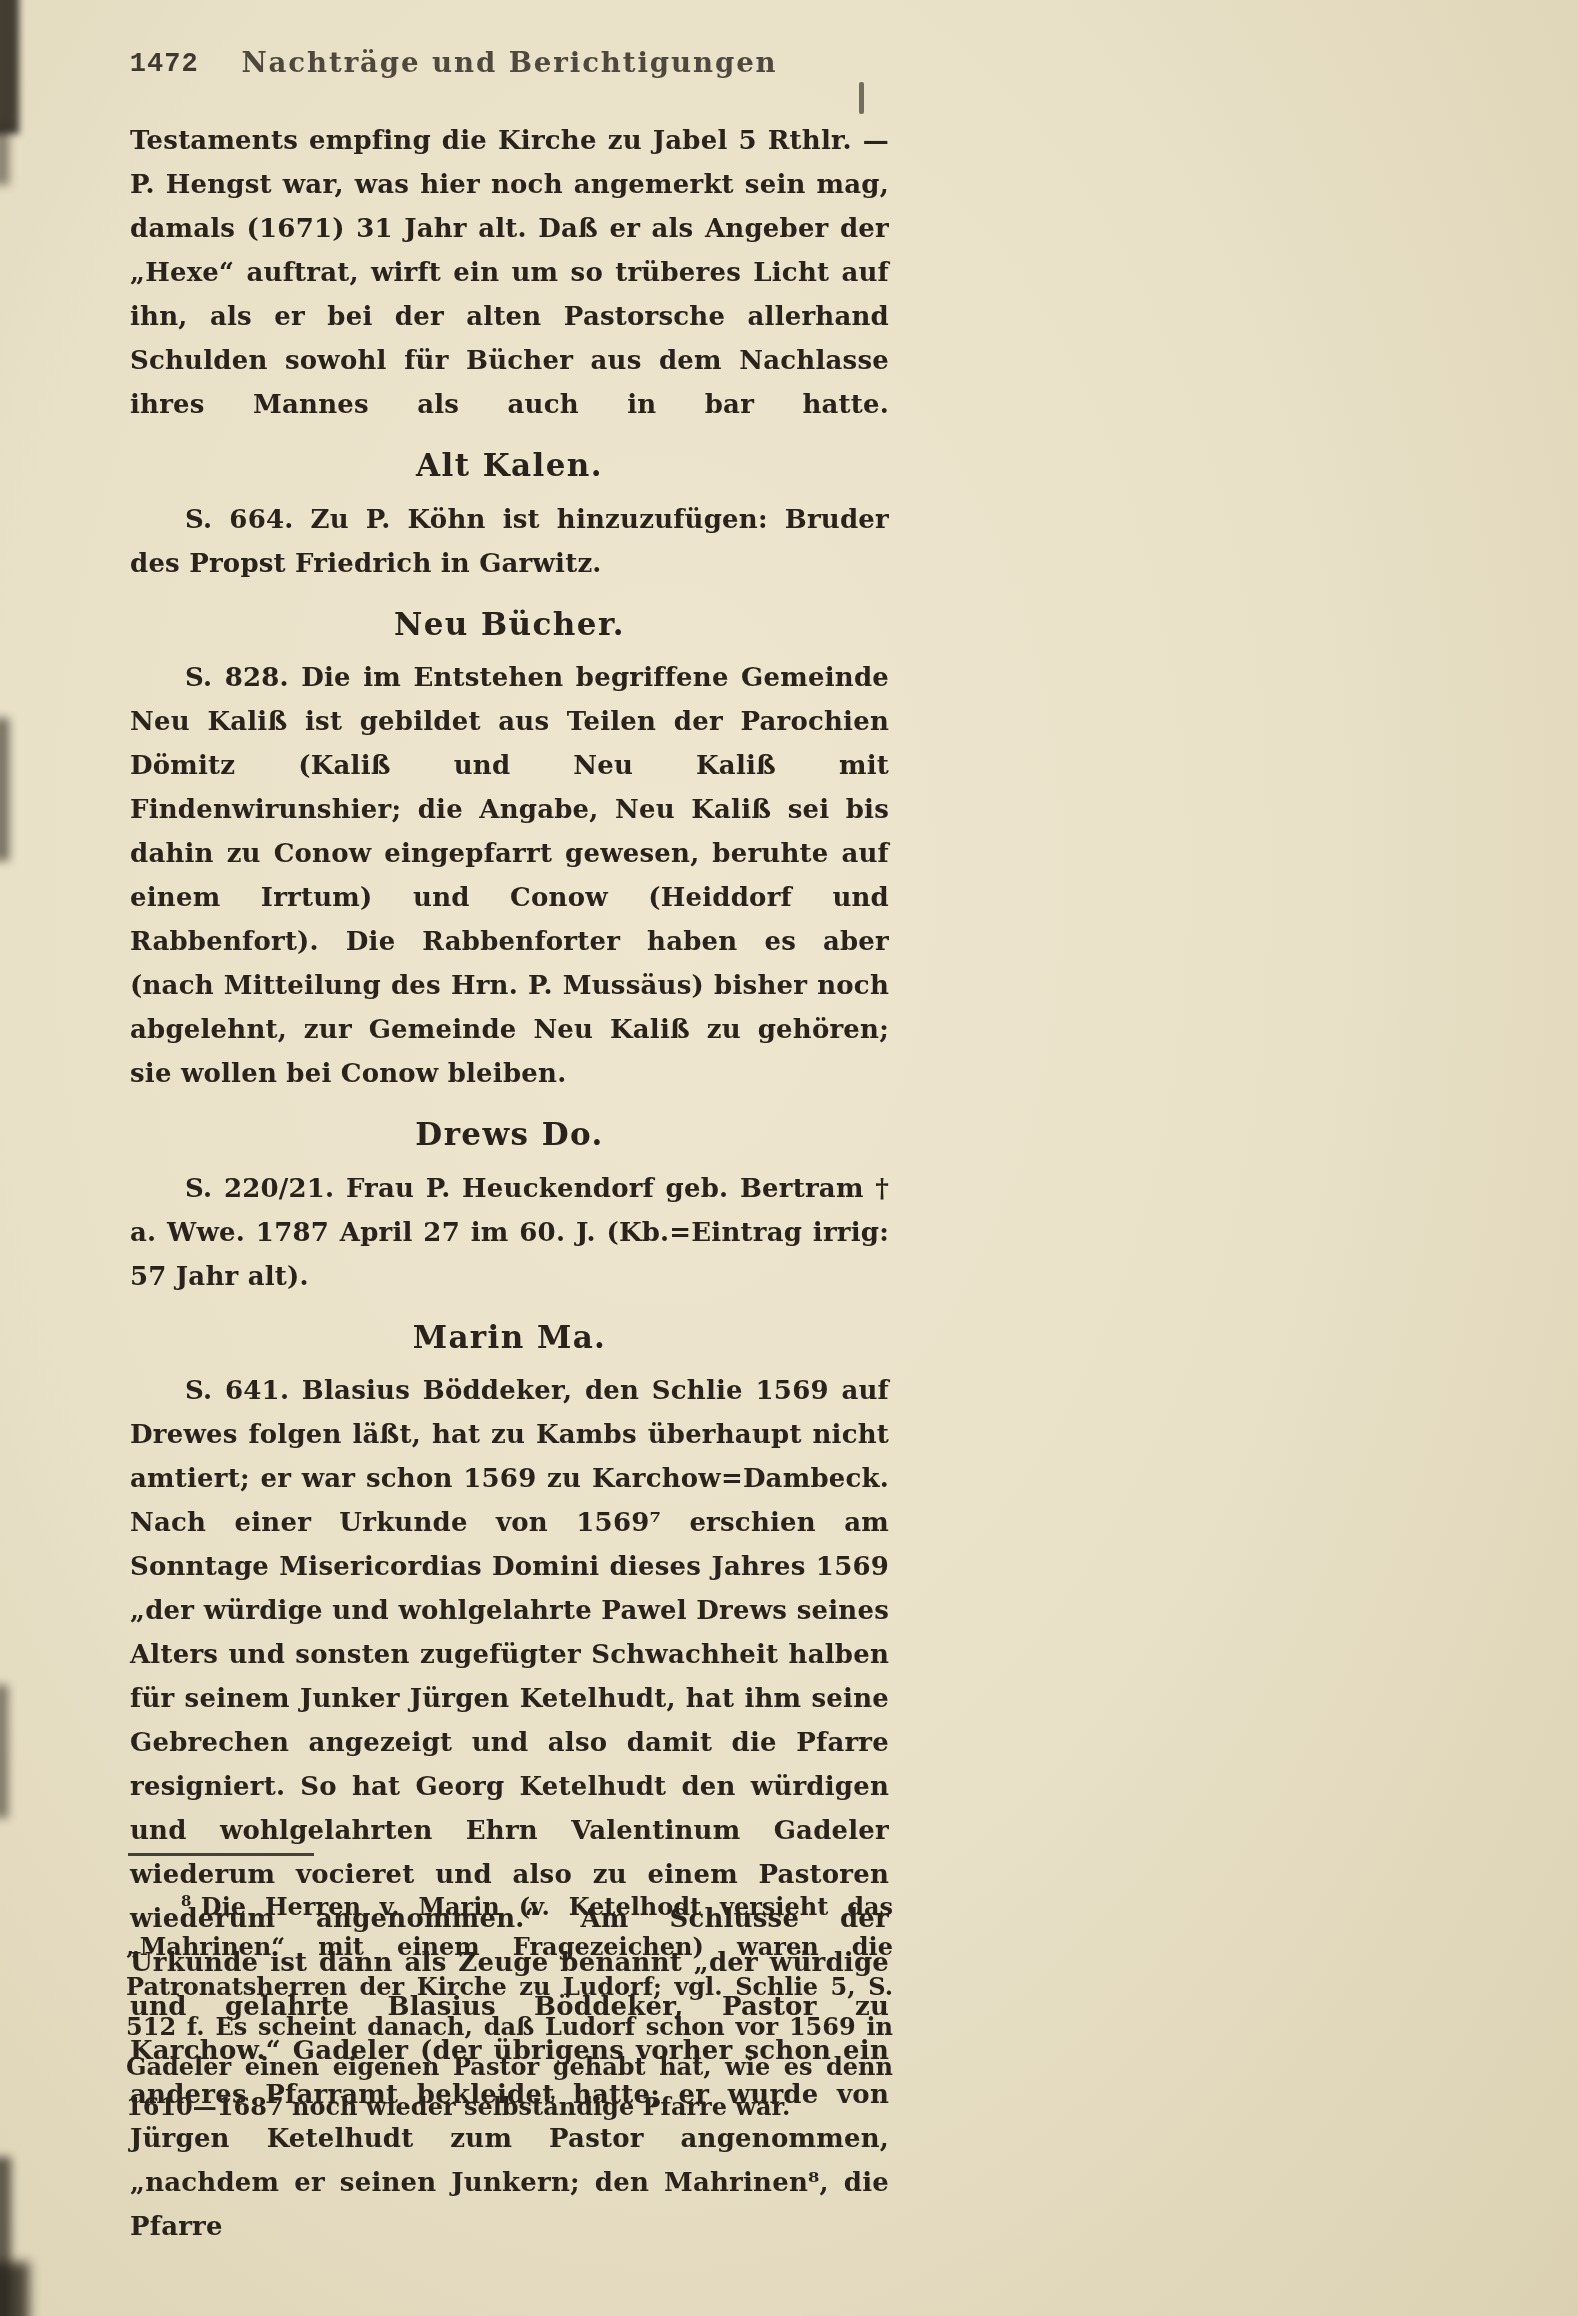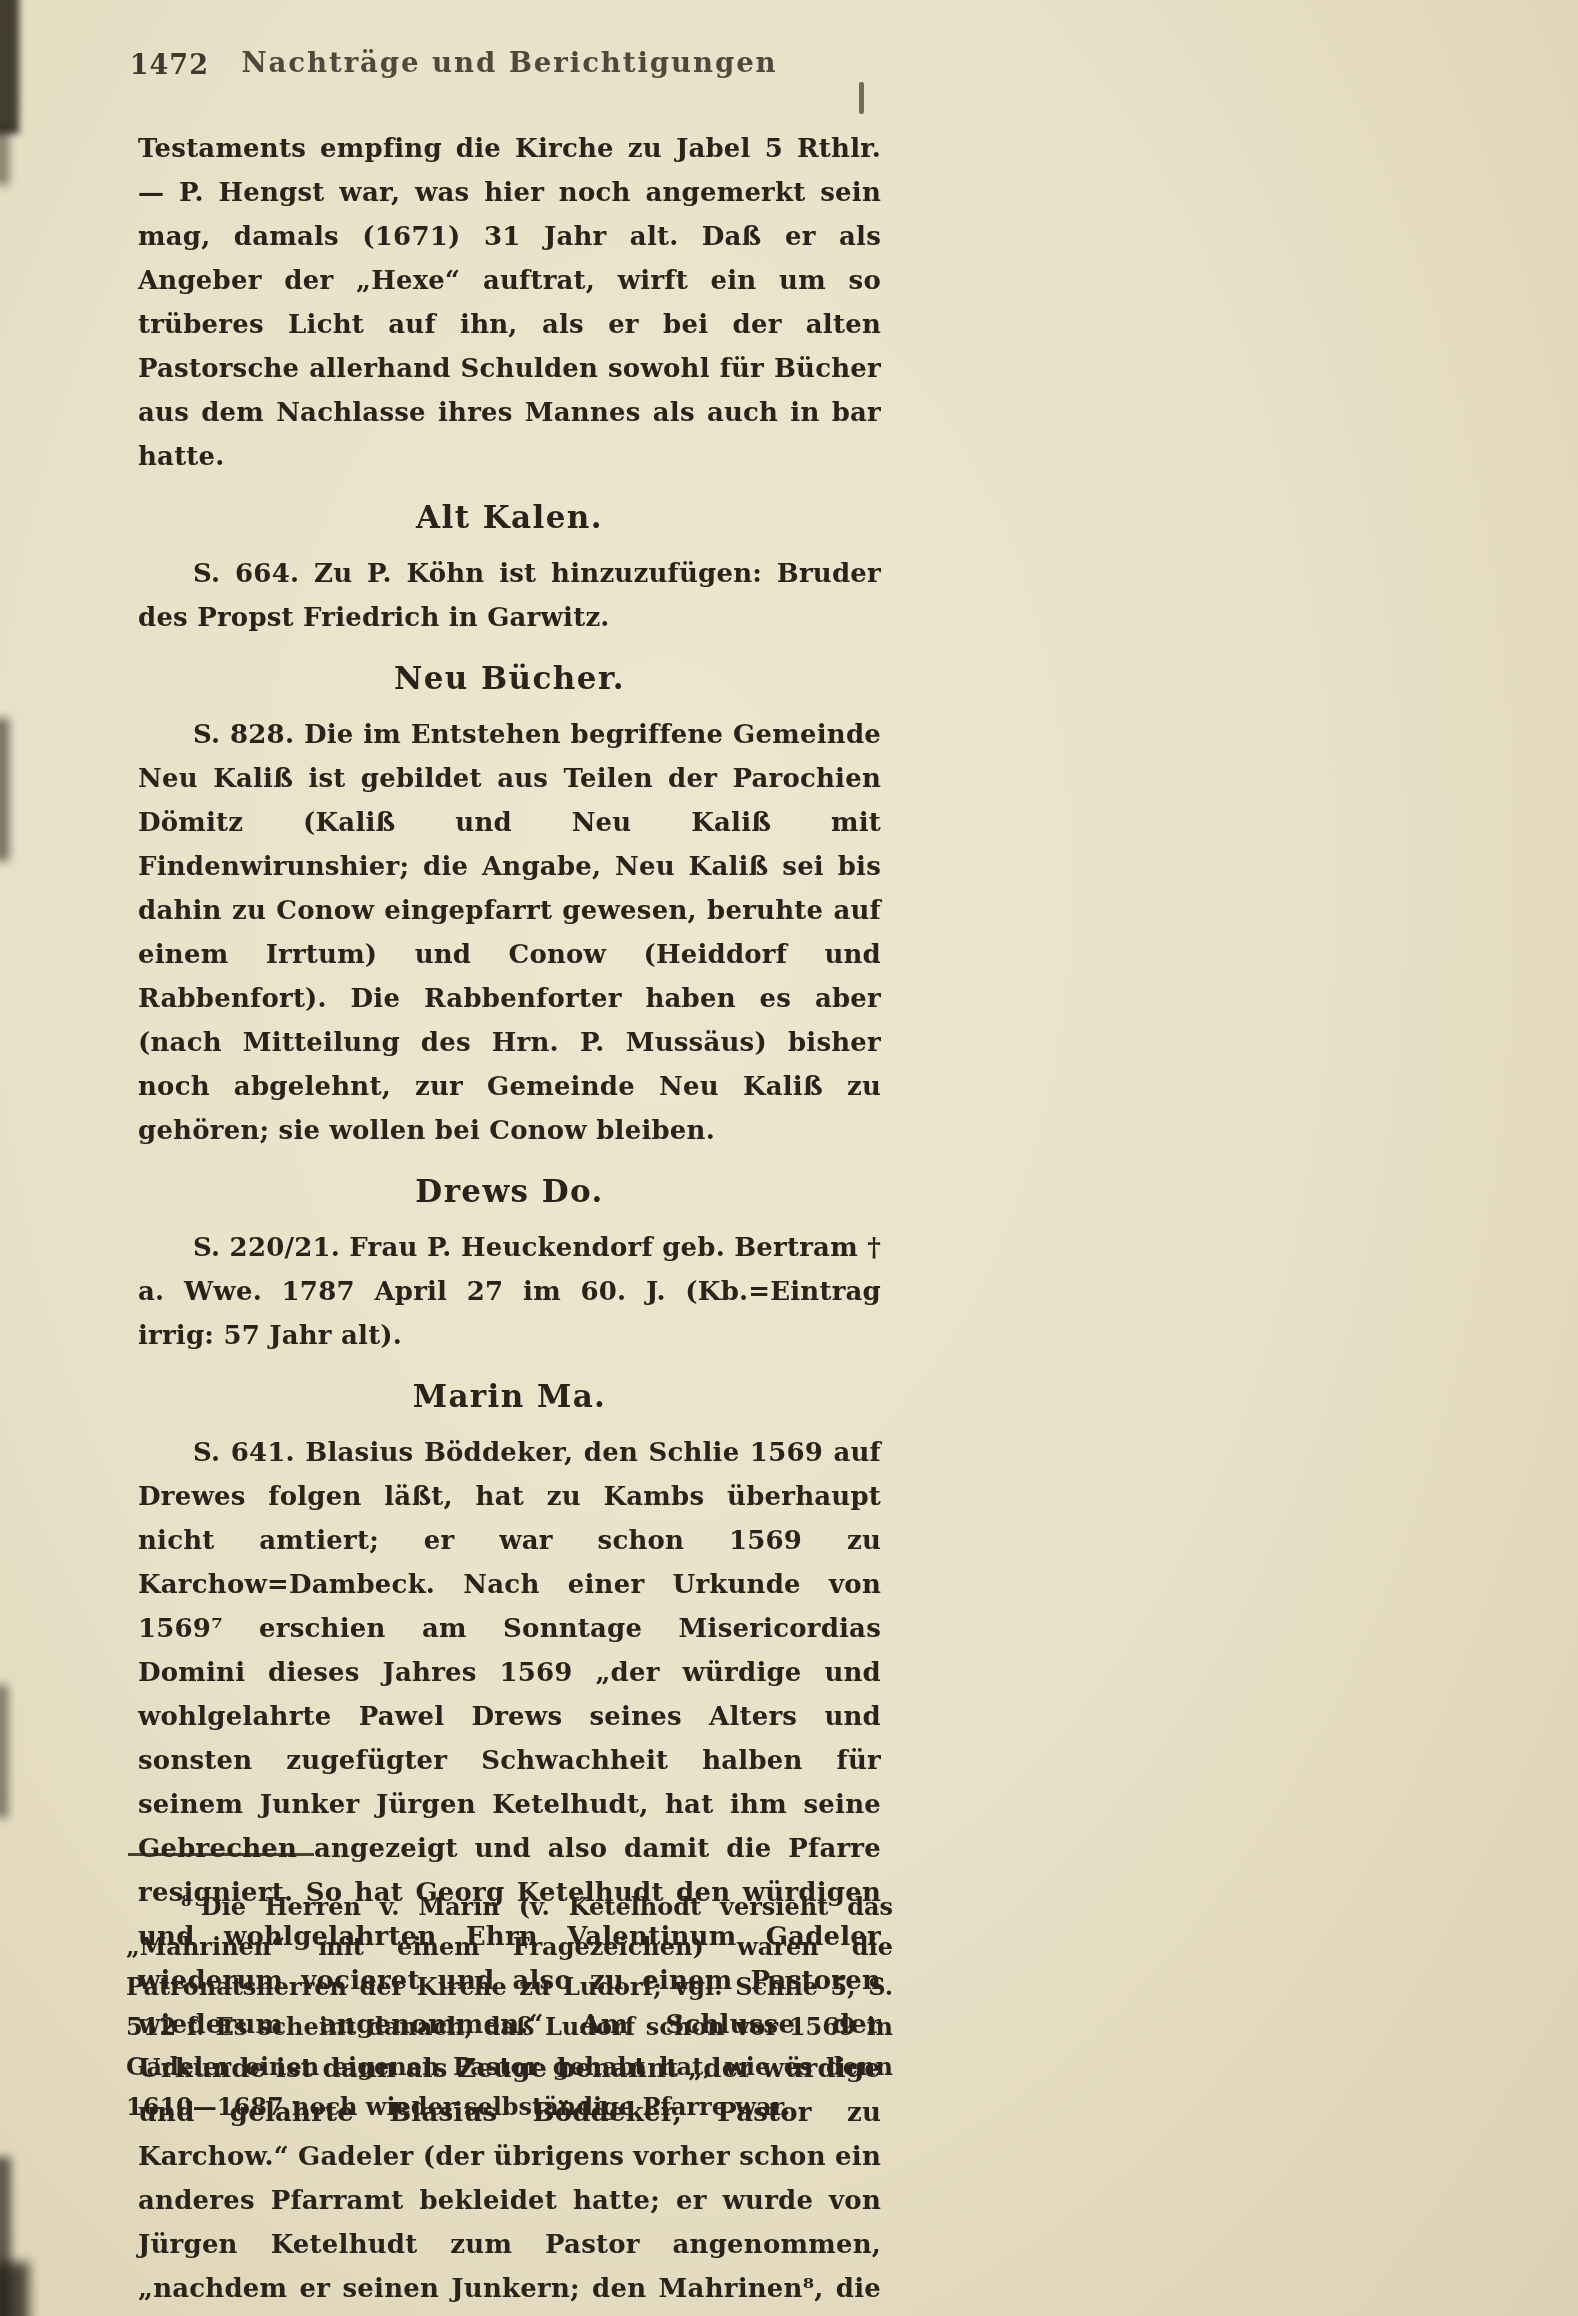--- a/index.html
+++ b/index.html
@@ -10,34 +10,34 @@
     overflow: hidden;
     background: radial-gradient(ellipse at 42% 38%, #eee6ce 0%, #e8e0c7 52%, #dbd1b2 100%);
     font-family: "DejaVu Serif", "Liberation Serif", serif;
     color: #29231b;
   }
 
   
   .running-head { position: absolute; top: 46px; left: 126px; width: 767px; height: 40px; }
   .page-num {
     position: absolute; left: 3.8px; top: 2.9px;
-    font-size: 27px; font-weight: bold; letter-spacing: 1px; opacity: .88;
+    font-size: 27px; font-weight: bold; letter-spacing: 1px; opacity: .88; font-family: Liberation Mono, monospace;
   }
   .head-title {
     display: block; text-align: center;
     font-size: 27.6px; font-weight: bold; letter-spacing: 1.9px; opacity: .8;
   }
 
   
   .text-block {
     position: absolute; top: 114px; left: 126px; width: 767px;
     font-size: 26px; line-height: 44px; font-weight: bold;
     text-align: justify; letter-spacing: 0.2px;
   }
-  .para { margin: 12px; hyphens: auto; }
+  .para { margin: 4px; hyphens: auto; }
   .indent { text-indent: 55px; }
   .cont-end { text-align-last: justify; }
   h2.section-heading {
     margin: 17px 0 9.5px; text-align: center;
     font-size: 31px; font-weight: bold; letter-spacing: 1.4px;
   }
 
   
   .footnotes {
     position: absolute; top: 1853px; left: 126px; width: 767px;

